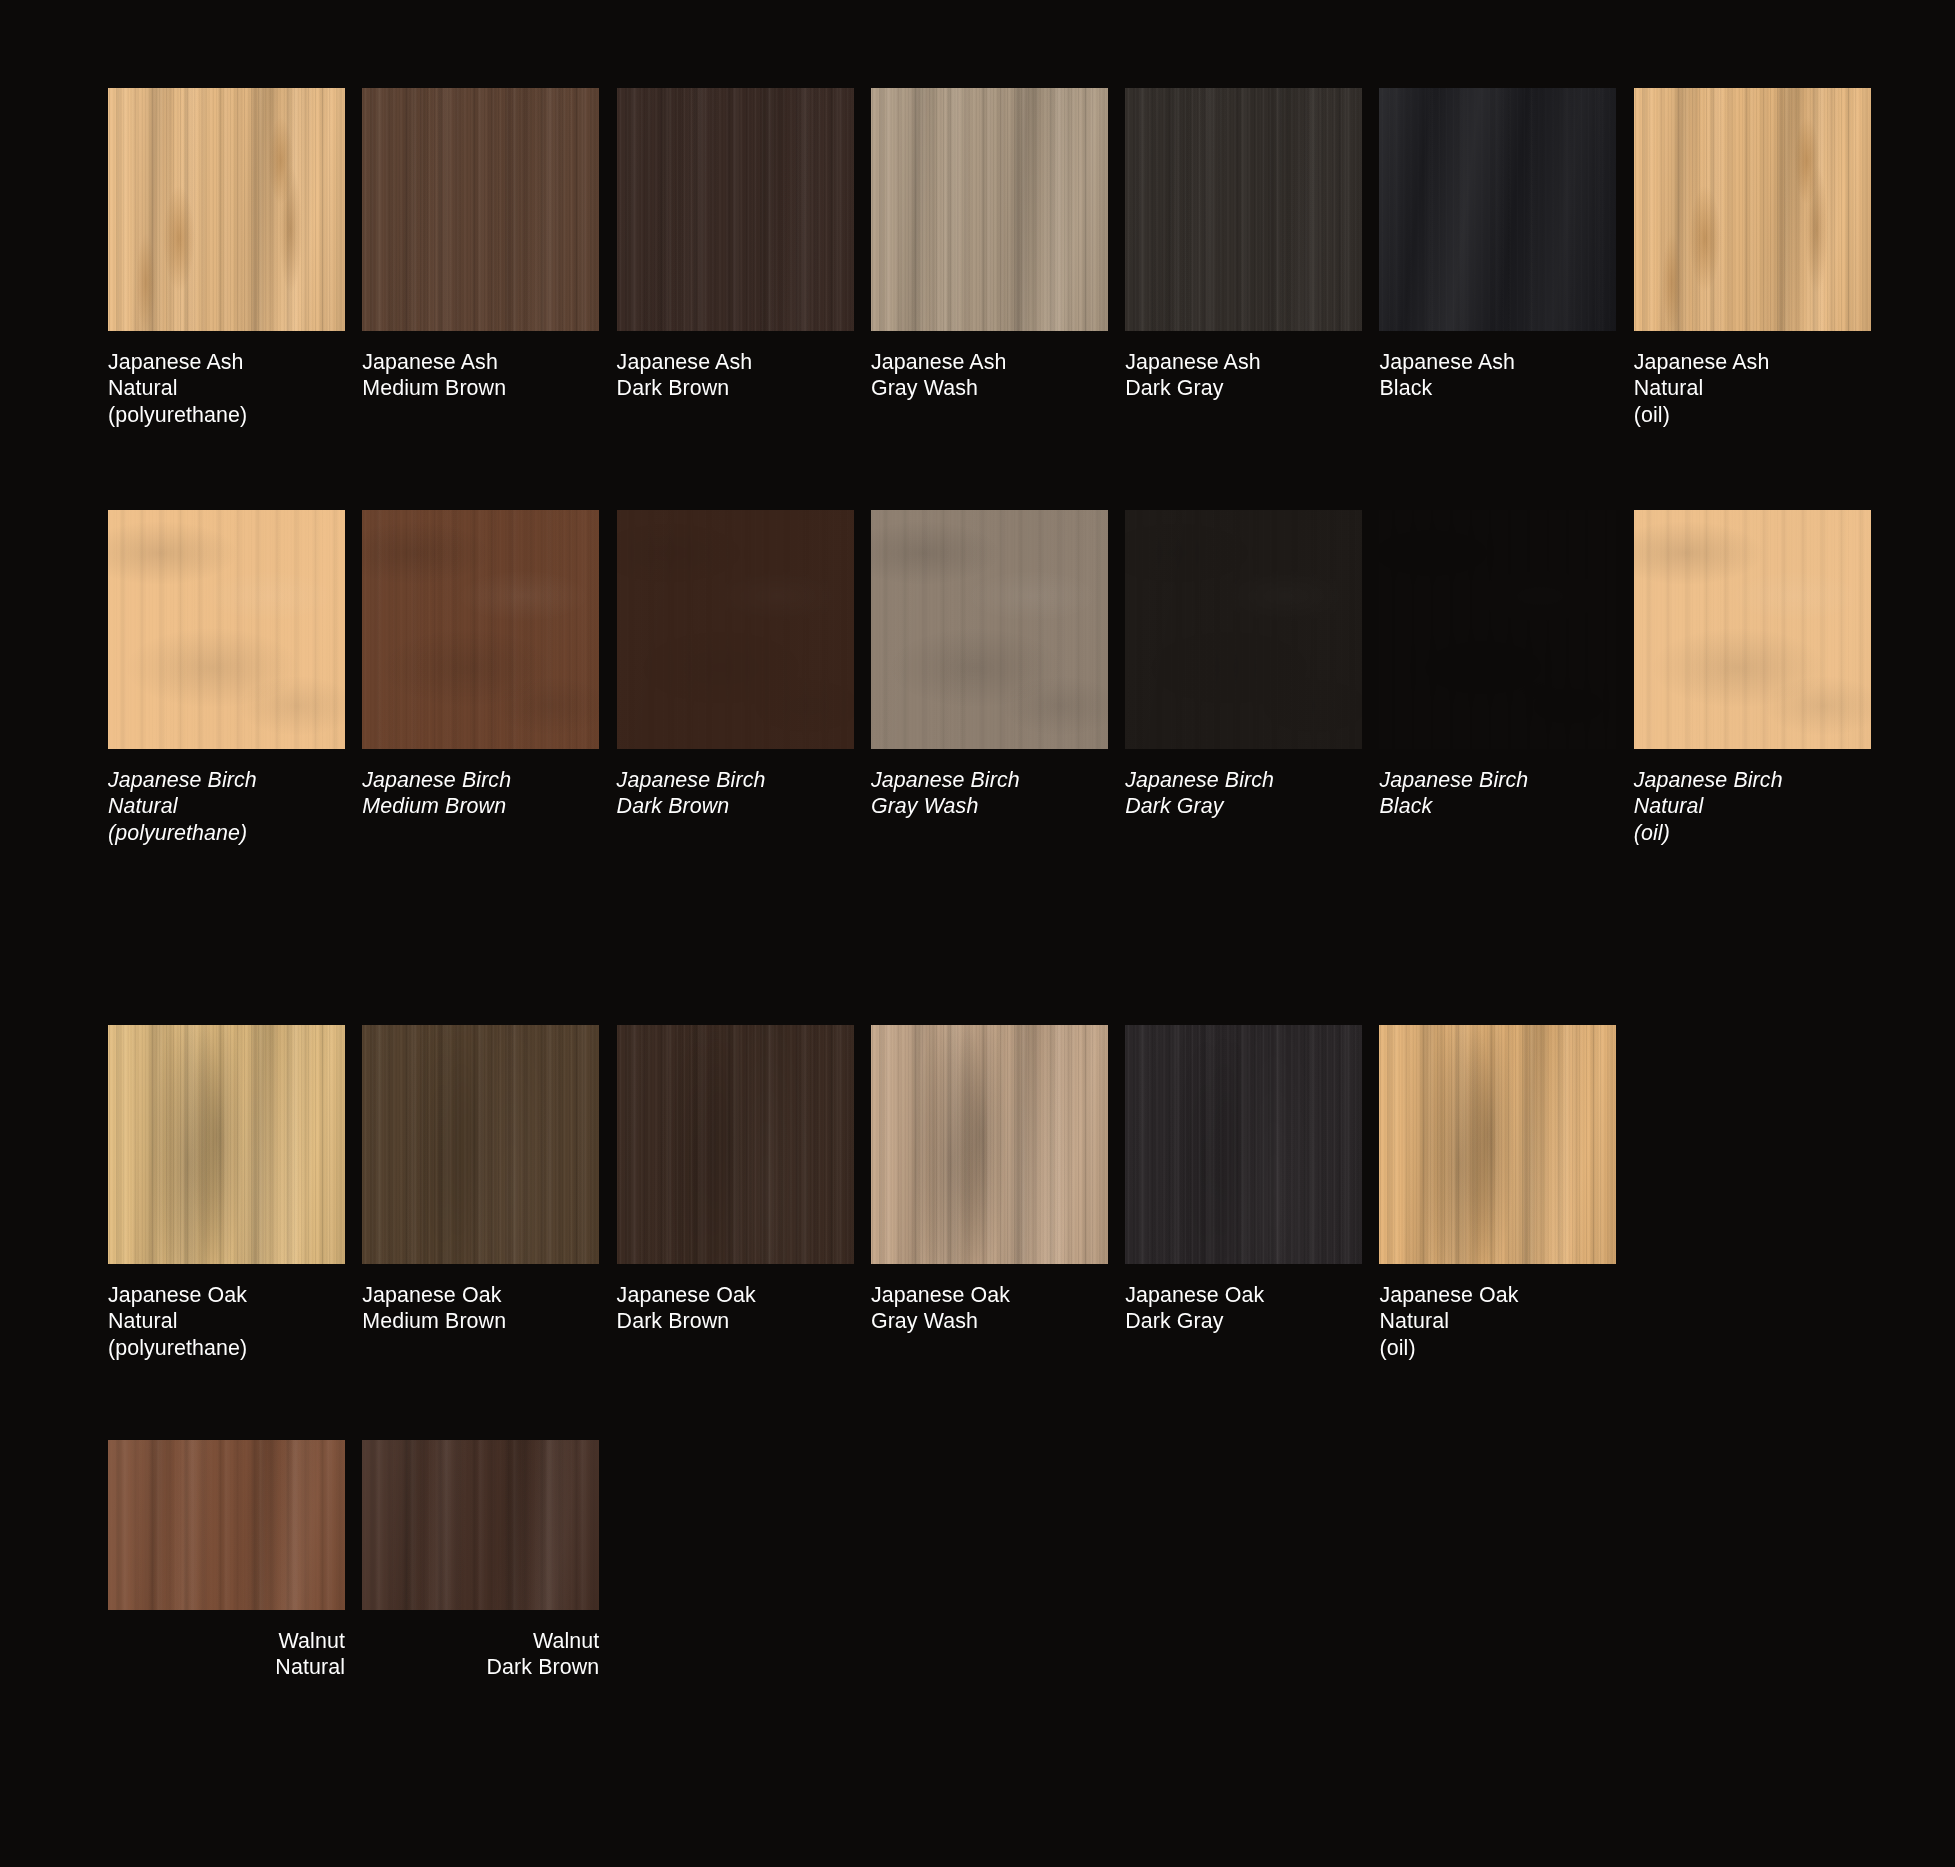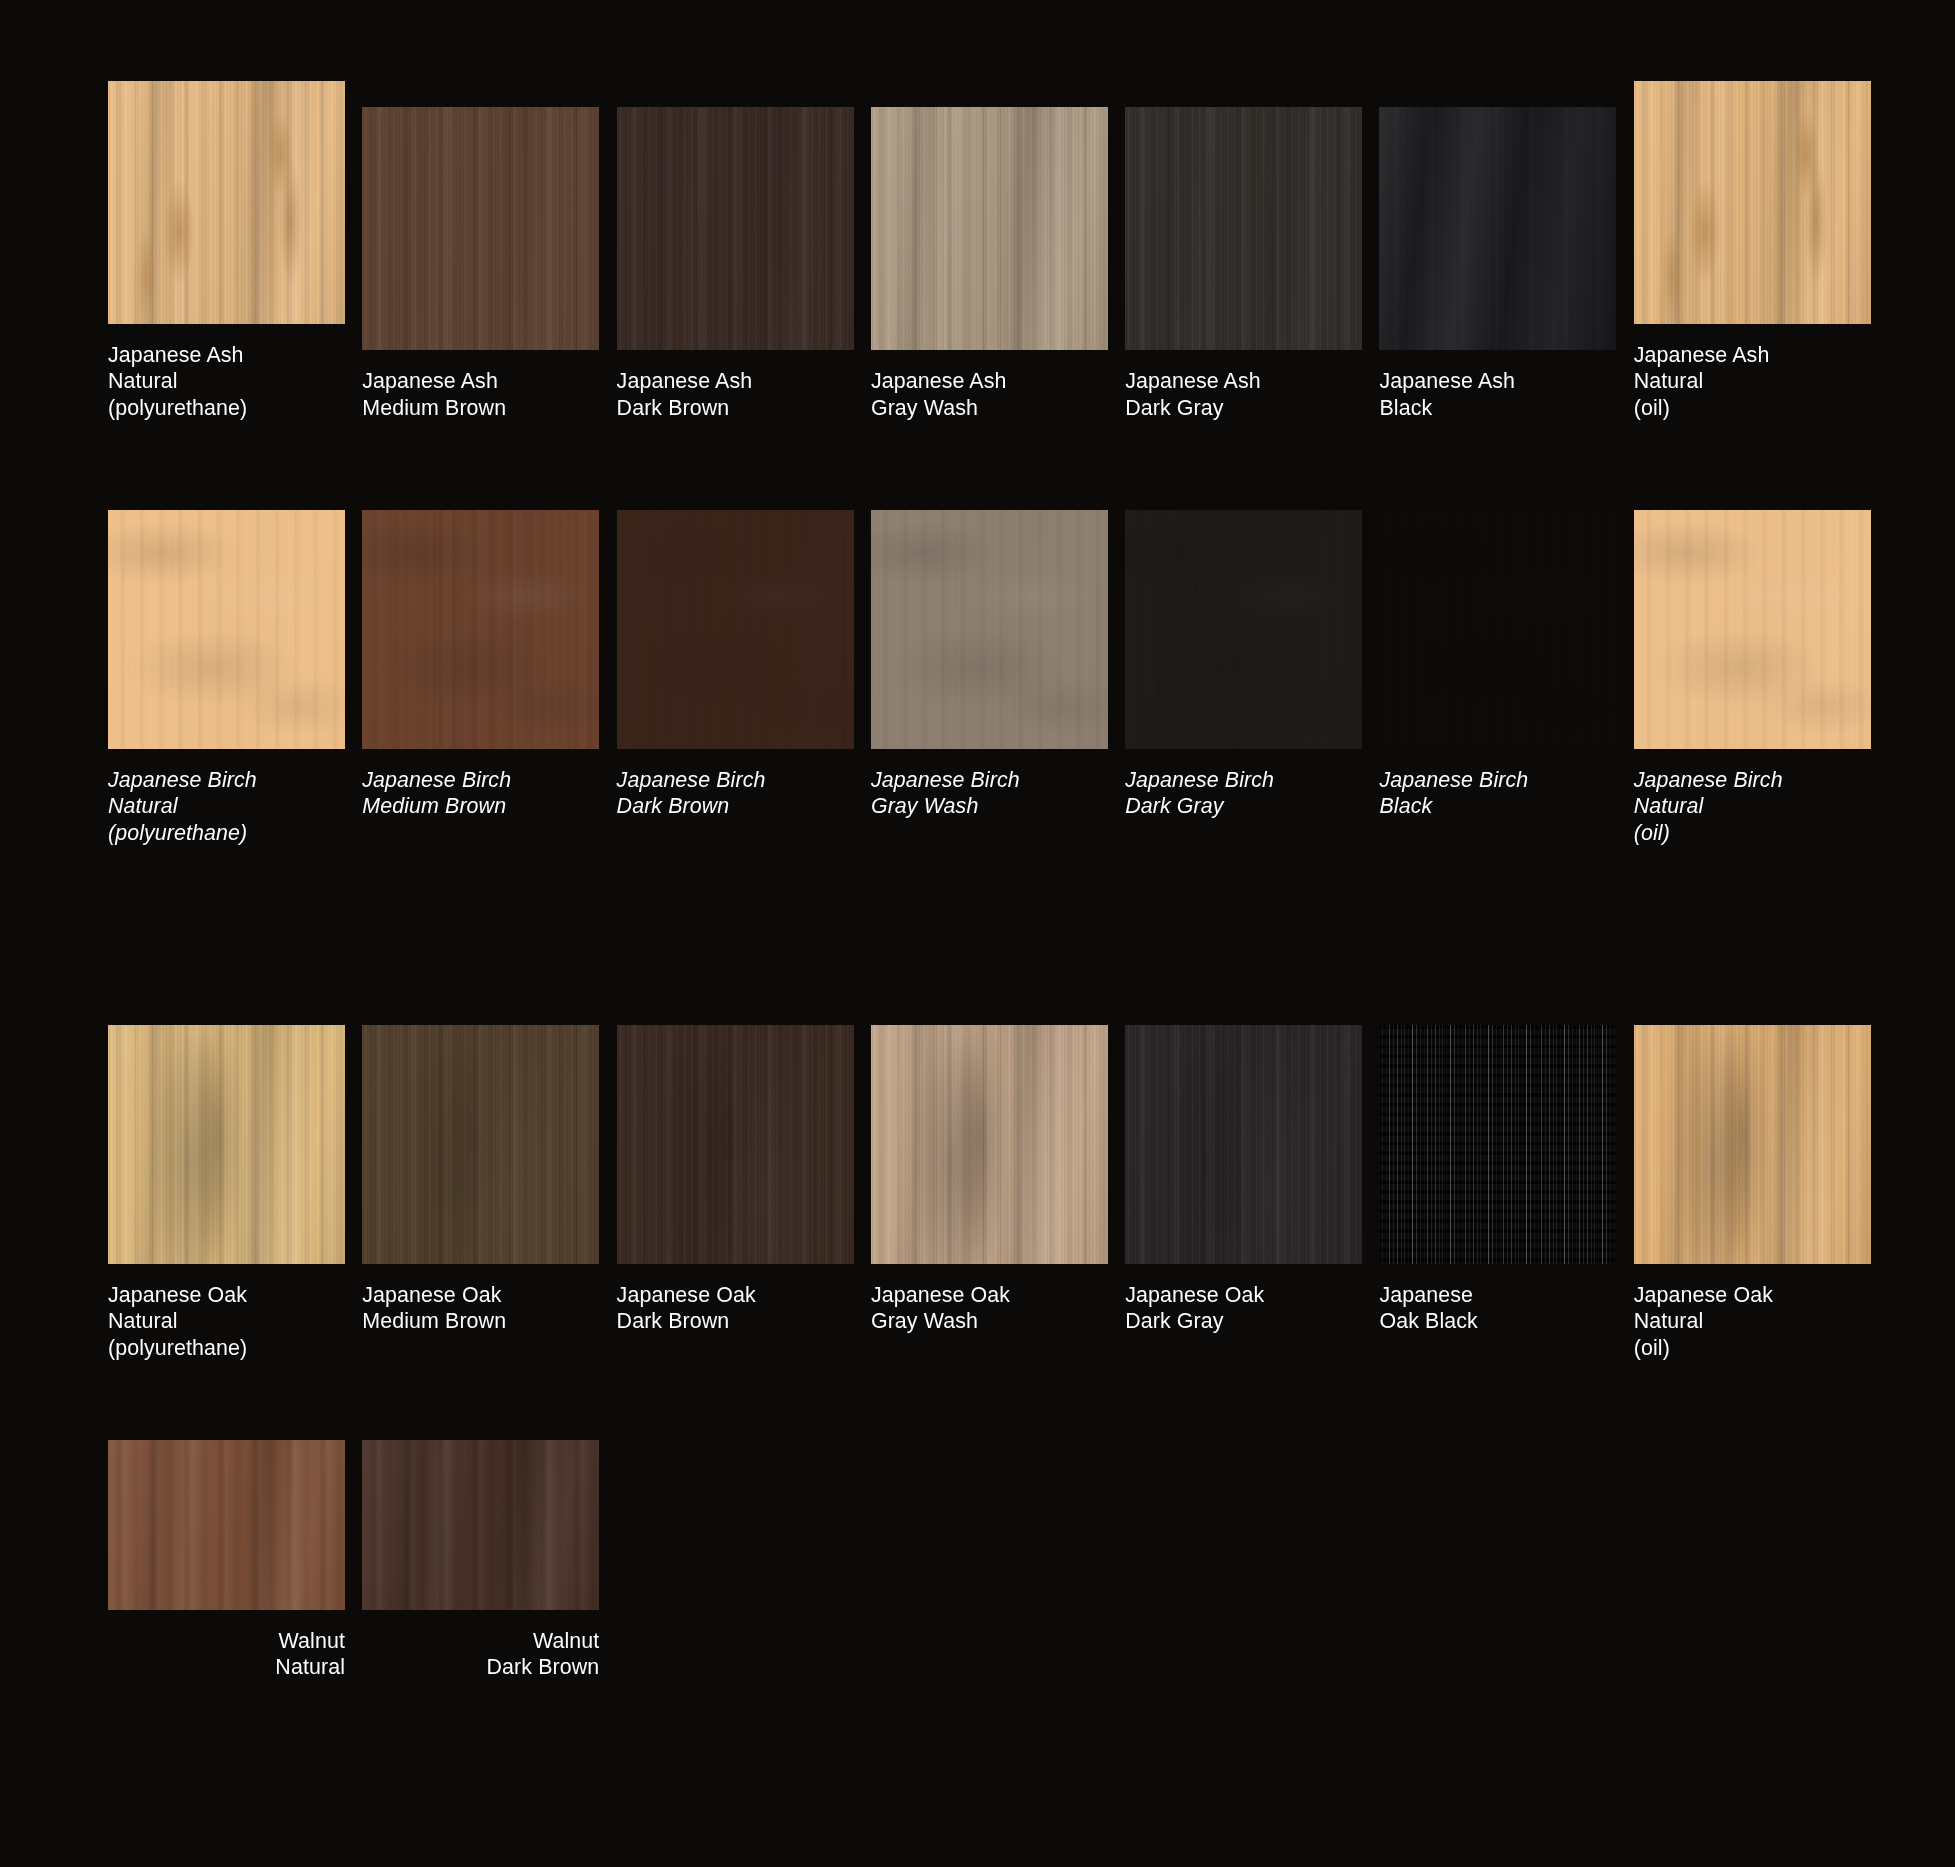--- a/index.html
+++ b/index.html
@@ -190,21 +190,21 @@
   }
 
   .faint   { opacity: 0.40; }
   .fainter { opacity: 0.22; }
   .barely  { opacity: 0.12; }
 </style>
 </head>
 <body>
 
 <div id="board">
-    <div class="swatch-row" style="top: 81px; align-items: flex-end;">
+    <div class="swatch-row" style="top: 88px;">
       <div class="swatch-cell">
         <div class="swatch-tile" style="height: 243px; background: rgb(233, 188, 133);">
           <div class="grain g-broad"></div>
           <div class="grain g-med"></div>
           <div class="grain g-fine"></div>
           <div class="grain g-knot"></div>
           <div class="grain g-sheen"></div>
         </div>
         <div class="swatch-label">Japanese Ash
 Natural
@@ -386,28 +386,20 @@
         <div class="swatch-tile" style="height: 239px; background: rgb(42, 38, 40);">
           <div class="grain g-arch faint"></div>
           <div class="grain g-med"></div>
           <div class="grain g-fine"></div>
           <div class="grain g-sheen fainter"></div>
         </div>
         <div class="swatch-label">Japanese Oak
 Dark Gray</div>
       </div>
       <div class="swatch-cell">
-        <div class="swatch-tile" style="height: 239px; background: rgb(11, 10, 9);">
-          <div class="grain g-fleck"></div>
-          <div class="grain g-sheen barely"></div>
-        </div>
-        <div class="swatch-label">Japanese
-Oak Black</div>
-      </div>
-      <div class="swatch-cell">
         <div class="swatch-tile" style="height: 239px; background: rgb(227, 178, 118);">
           <div class="grain g-arch"></div>
           <div class="grain g-broad"></div>
           <div class="grain g-med"></div>
           <div class="grain g-fine"></div>
           <div class="grain g-sheen"></div>
         </div>
         <div class="swatch-label">Japanese Oak
 Natural
 (oil)</div>

